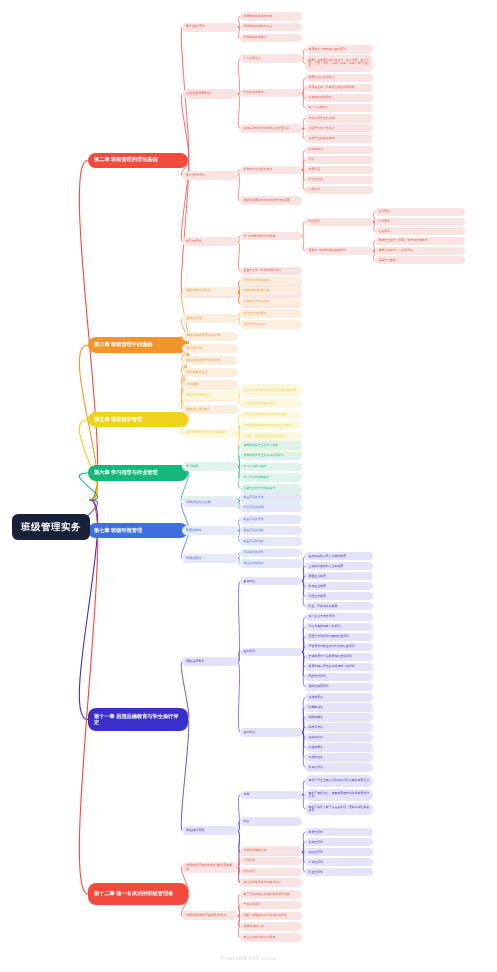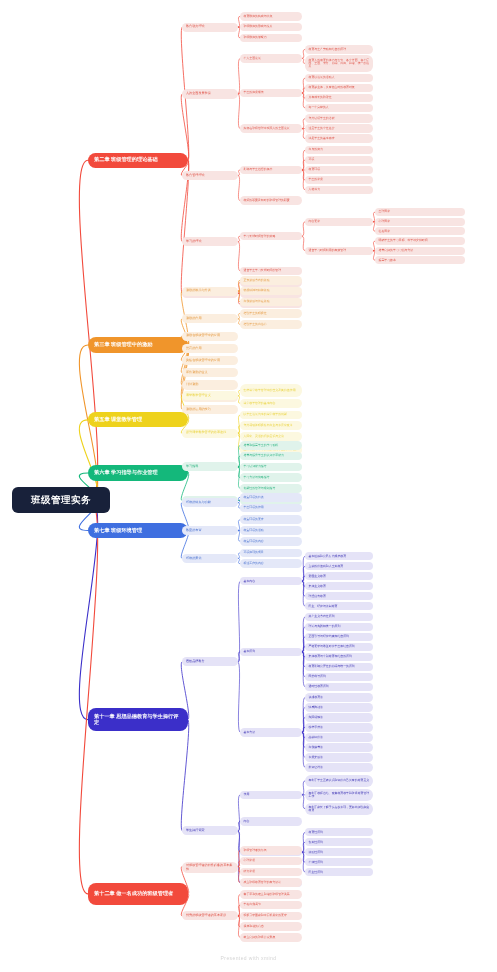--- a/index.html
+++ b/index.html
@@ -295,16 +295,16 @@
       <div class="node lvl4" style="left: 240px; width: 62px; top: 846px; min-height: 8.6px; background: rgb(251, 227, 225); color: rgb(242, 74, 60); filter: saturate(0.85);">班级管理者的角色</div>
       <div class="node lvl4" style="left: 240px; width: 62px; top: 856.8px; min-height: 8.6px; background: rgb(251, 227, 225); color: rgb(242, 74, 60); filter: saturate(0.85);">心理素质</div>
       <div class="node lvl4" style="left: 240px; width: 62px; top: 867.6px; min-height: 8.6px; background: rgb(251, 227, 225); color: rgb(242, 74, 60); filter: saturate(0.85);">能力素质</div>
       <div class="node lvl4" style="left: 240px; width: 62px; top: 878.4px; min-height: 8.6px; background: rgb(251, 227, 225); color: rgb(242, 74, 60); filter: saturate(0.85);">成立班级教育管理的有方法论</div>
       <div class="node lvl3" style="left: 182px; width: 56px; top: 911.3px; min-height: 9.2px; background: rgb(251, 227, 225); color: rgb(242, 74, 60); filter: saturate(0.85);">优秀的班级管理者的基本素质</div>
       <div class="node lvl4" style="left: 240px; width: 62px; top: 890px; min-height: 8.6px; background: rgb(251, 227, 225); color: rgb(242, 74, 60); filter: saturate(0.85);">善于平和的建立和谐的班级管理关系</div>
       <div class="node lvl4" style="left: 240px; width: 62px; top: 900.8px; min-height: 8.6px; background: rgb(251, 227, 225); color: rgb(242, 74, 60); filter: saturate(0.85);">学会自我调节</div>
       <div class="node lvl4" style="left: 240px; width: 62px; top: 911.6px; min-height: 8.6px; background: rgb(251, 227, 225); color: rgb(242, 74, 60); filter: saturate(0.85);">积极寻求国家和中层机关化的要求</div>
       <div class="node lvl4" style="left: 240px; width: 62px; top: 922.4px; min-height: 8.6px; background: rgb(251, 227, 225); color: rgb(242, 74, 60); filter: saturate(0.85);">保持和谐的心态</div>
       <div class="node lvl4" style="left: 240px; width: 62px; top: 933.2px; min-height: 8.6px; background: rgb(251, 227, 225); color: rgb(242, 74, 60); filter: saturate(0.85);">树立良好的班级公众形象</div>
-      <div class="node root" style="left: 12px; width: 98px; top: 487px; min-height: 26px; background: rgb(24, 33, 58);">班级管理实务</div>
+      <div class="node root" style="left: 12px; width: 78px; top: 514px; min-height: 26px; background: rgb(24, 33, 58);">班级管理实务</div>
     </div>
   <div class="watermark">Presented with xmind</div>
 </div>
 
 </body></html>

